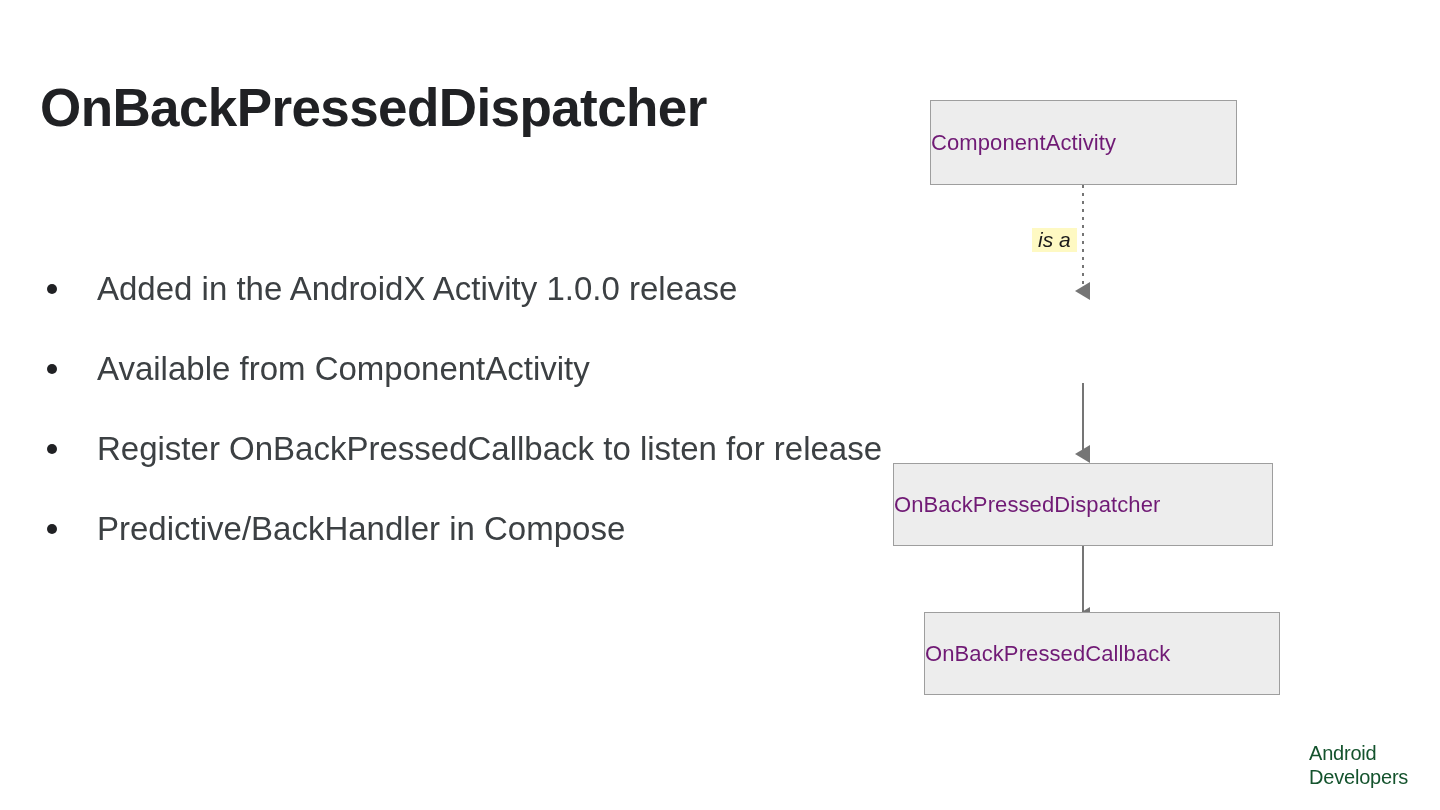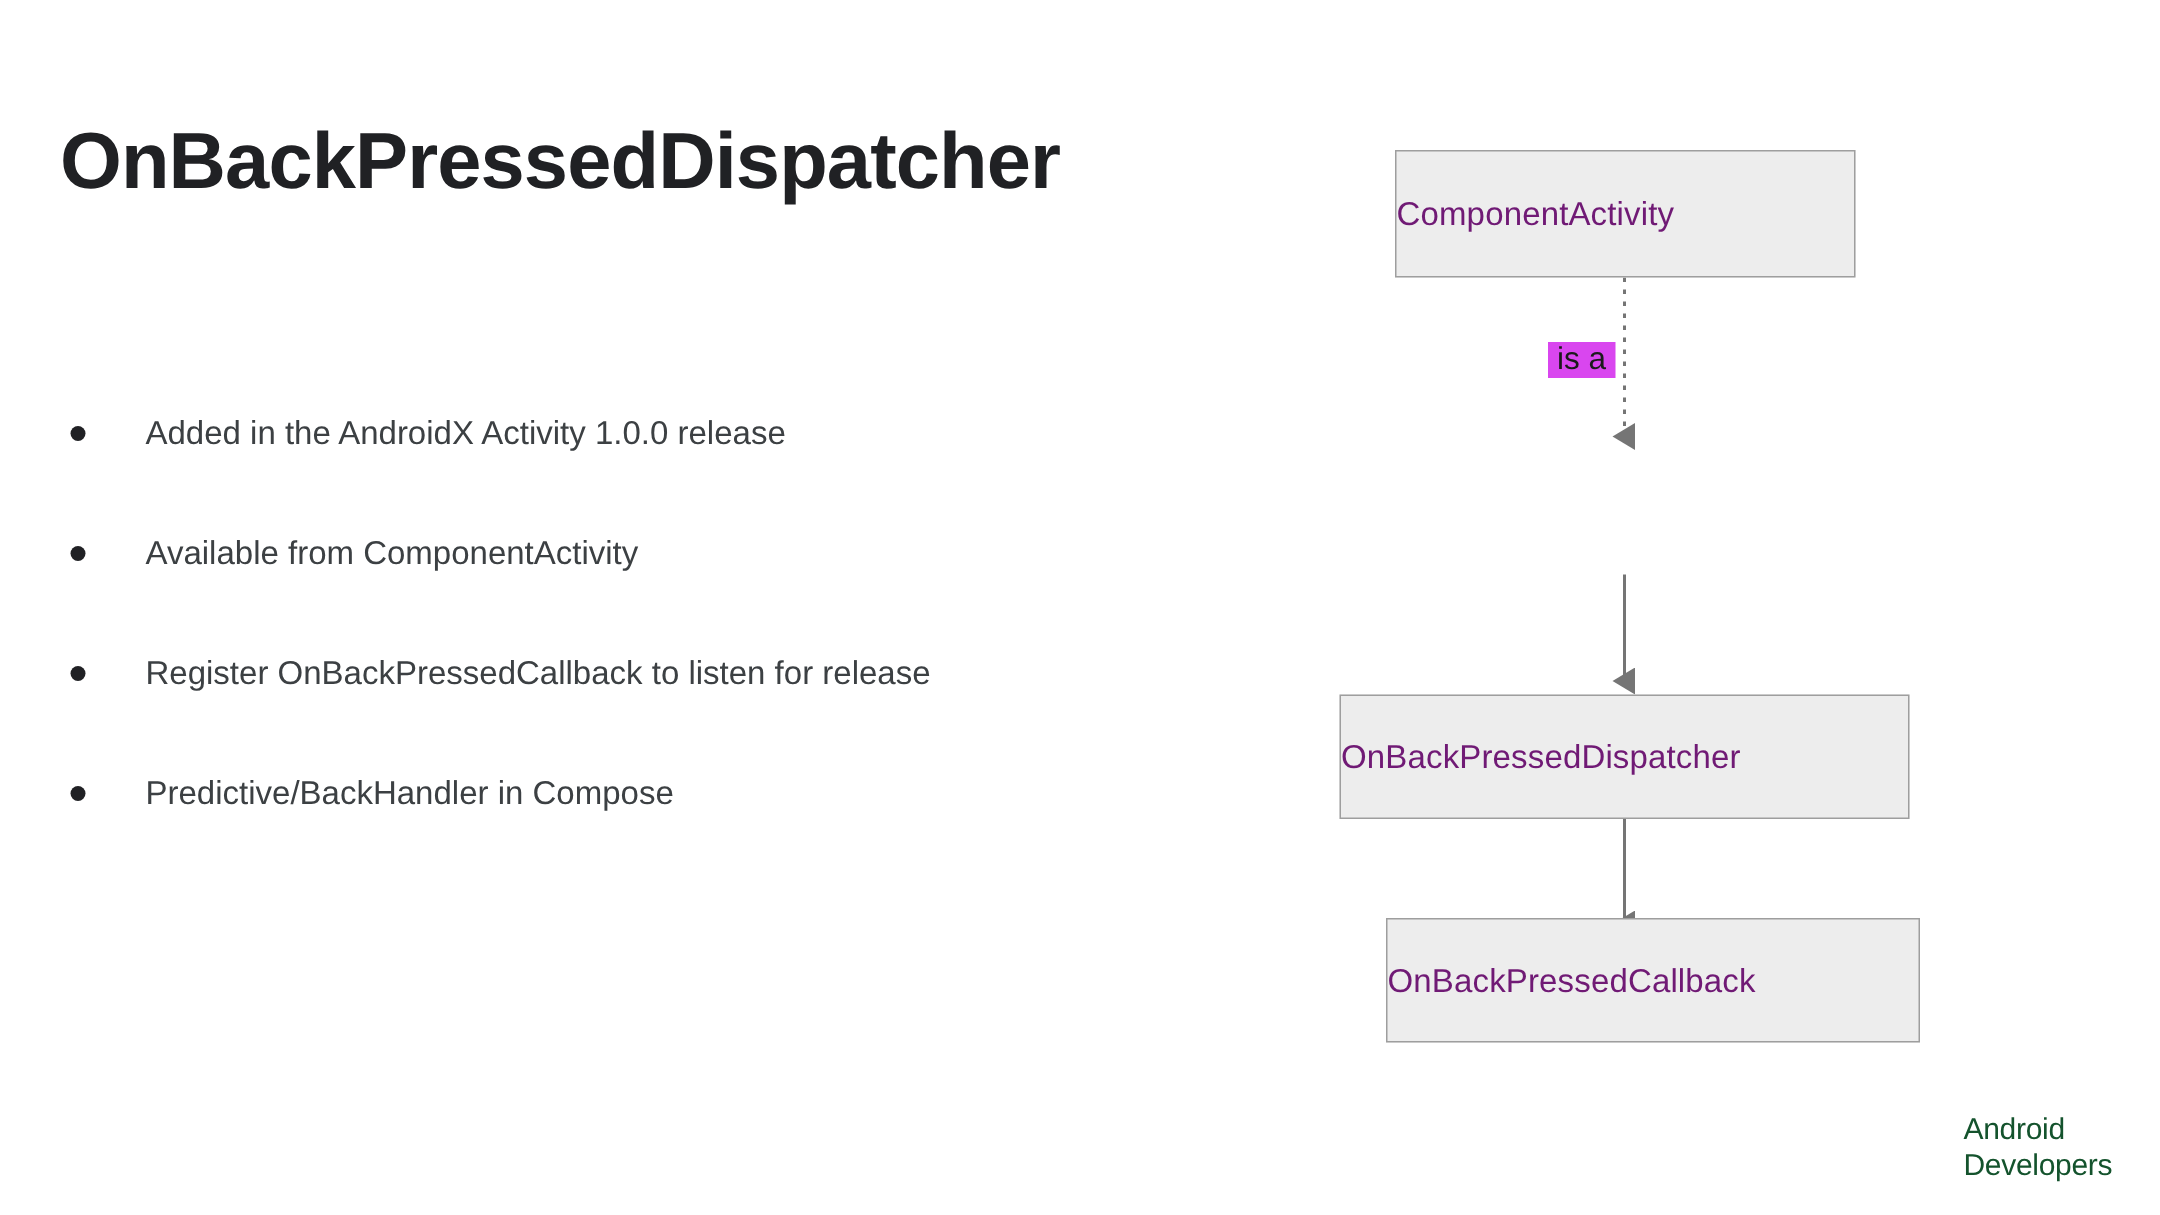--- a/index.html
+++ b/index.html
@@ -43,21 +43,21 @@
     top: 268px;
     width: 760px;
     list-style: none;
     margin: 0;
     padding: 0;
   }
   .bullet-item {
     position: relative;
     height: 80px;
     padding-left: 57px;
-    font-size: 22px;
+    font-size: 33px;
     line-height: 42px;
     color: #3c4043;
     white-space: nowrap;
   }
   .bullet-dot {
     position: absolute;
     left: 7px;
     top: 16px;
     width: 10px;
     height: 10px;
@@ -101,23 +101,24 @@
     overflow: visible;
     pointer-events: none;
   }
 
   #edge-label-is-a {
     position: absolute;
     left: 212px;
     top: 148px;
     font-size: 21px;
     color: #1a1a1a;
-    background: #d946ef;
+    background: #fef9c3;
     padding: 0 6px;
     white-space: nowrap;
+    font-style: italic;
   }
 
   
   #brand-logo {
     position: absolute;
     left: 1309px;
     top: 741px;
     font-size: 20px;
     font-weight: 500;
     line-height: 24px;

